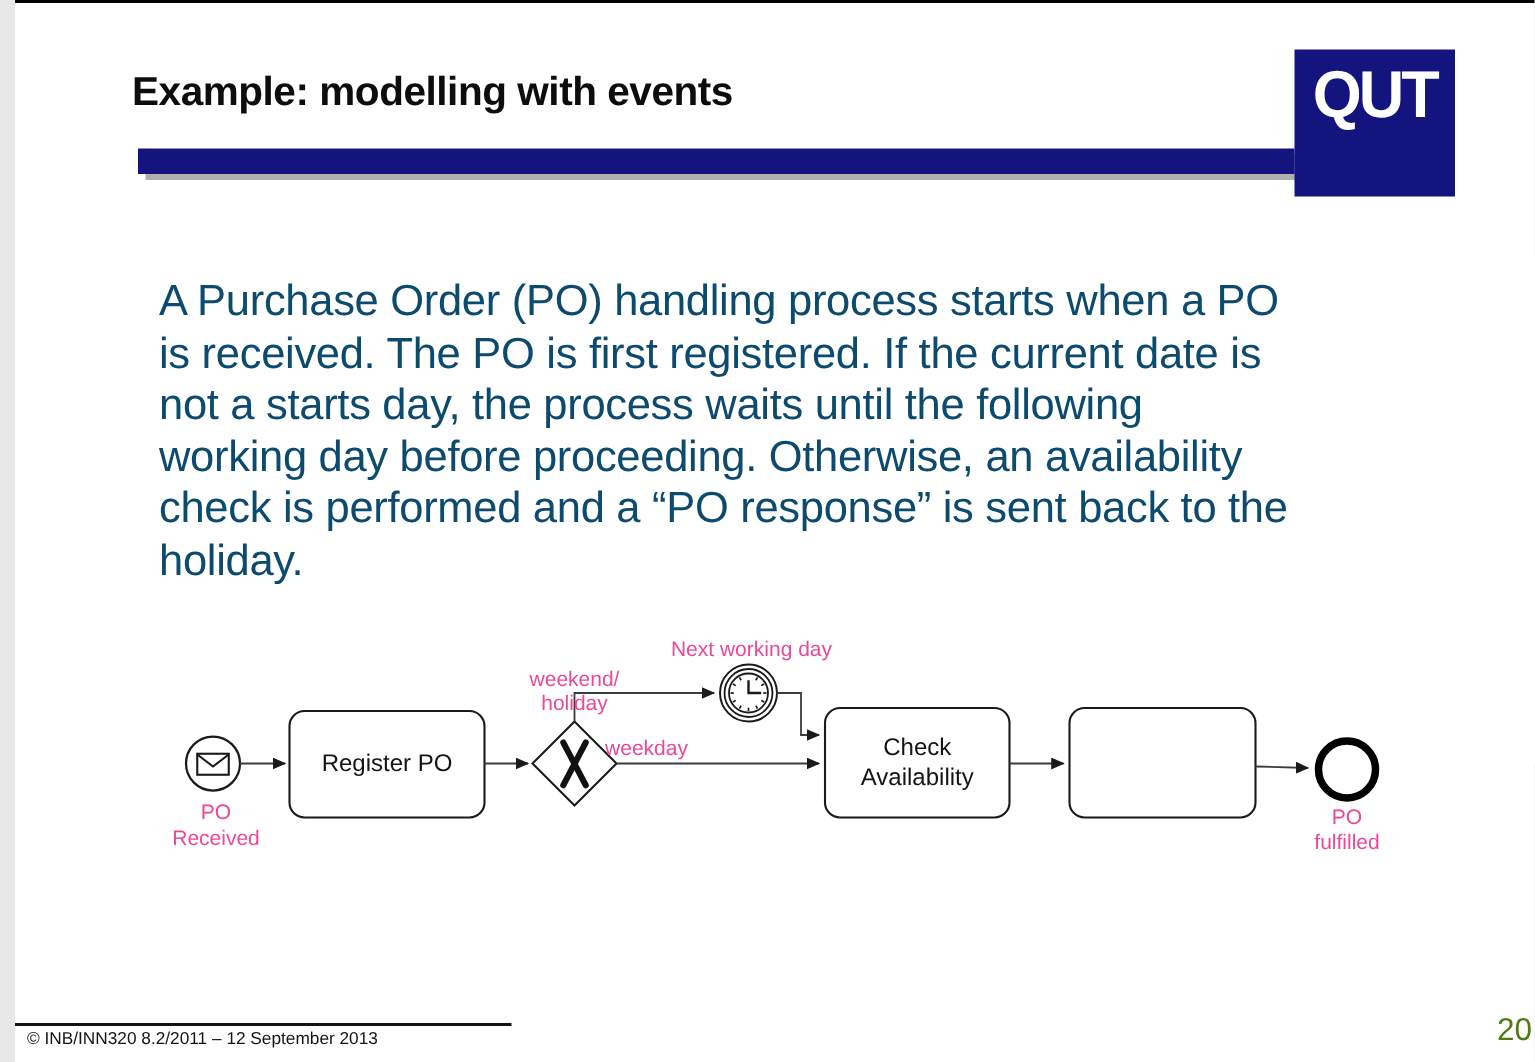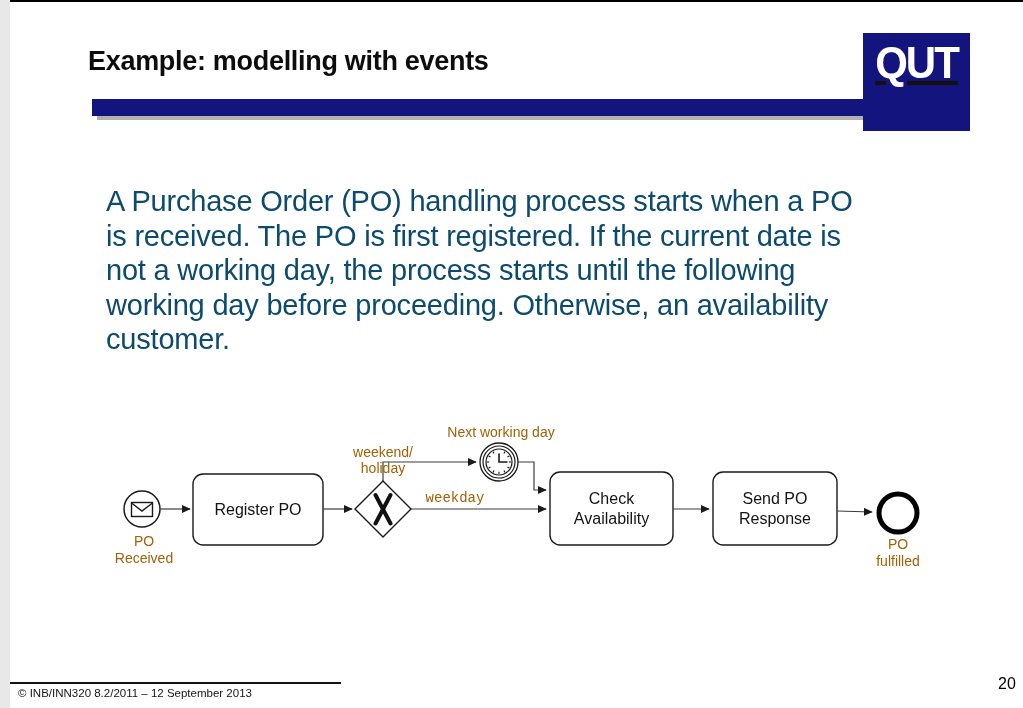--- a/index.html
+++ b/index.html
@@ -12,62 +12,63 @@
   #slide-title {
     left:78px; top:46px; font-size:27px; font-weight:700; color:#0d0d0d;
     letter-spacing:-0.3px; white-space:nowrap;
   }
   #title-bar {
     left:82px; top:99px; width:771px; height:17px; background:#14147E;
     box-shadow:5px 4px 0 #b0b0b0;
   }
   #qut-logo {
     left:853px; top:33px; width:107px; height:98px; background:#14147E;
-    display:flex; justify-content:center; align-items:flex-start;text-decoration:underline;
+    display:flex; justify-content:center; align-items:flex-start;
   }
   #qut-logo span {
     color:#fff; font-weight:700; font-size:42px; letter-spacing:-2px;
     margin-top:6px; transform:scaleY(1.05);
   }
   #body-text { left:96px; top:184px; width:860px; }
   #body-text div { font-size:29px; line-height:34.5px; color:#0c4a6e; letter-spacing:-0.2px; }
   #diagram-svg { left:0; top:0; width:1023px; height:708px; }
   .lbl {
     position:absolute; font-size:14px; line-height:16.5px; text-align:center;
-    white-space:pre-line; color:#a16207;
+    white-space:pre-line; color:#ec4899;
   }
   .task-label {
     position:absolute; display:flex; align-items:center; justify-content:center;
     text-align:center; font-size:16px; line-height:20px; white-space:pre-line; color:#141414;
   }
   #footer-line { left:0; top:682px; width:331px; height:2px; background:#141414; }
   #footer-text { left:8px; top:687px; font-size:11.5px; color:#141414; white-space:nowrap;text-align:center; }
-  #page-number { left:988px; top:675px; font-size:16px; color:#000000; }
+  #page-number { left:988px; top:675px; font-size:21px; color:#4d7c0f; }
 </style>
 </head>
 <body>
 
 <div id="slide">
 
   <div id="top-strip" class="abs"></div>
 
   <div id="slide-title" class="abs">Example: modelling with events</div>
 
   <div id="title-bar" class="abs"></div>
 
   <div id="qut-logo" class="abs">
     <span>QUT</span>
   </div>
 
   <div id="body-text" class="abs">
     <div>A Purchase Order (PO) handling process starts when a PO</div>
     <div>is received. The PO is first registered. If the current date is</div>
-    <div>not a working day, the process starts until the following</div>
+    <div>not a starts day, the process waits until the following</div>
     <div>working day before proceeding. Otherwise, an availability</div>
-    <div>customer.</div>
+    <div>check is performed and a “PO response” is sent back to the</div>
+    <div>holiday.</div>
   </div>
 
   <svg id="diagram-svg" class="abs" viewBox="0 0 1023 708" xmlns="http://www.w3.org/2000/svg">
     <defs>
       <marker id="ah" markerWidth="10" markerHeight="9" refX="8.2" refY="4" orient="auto" markerUnits="userSpaceOnUse">
         <path d="M0,0 L9,4 L0,8 Z" fill="#1a1a1a"></path>
       </marker>
     </defs>
 
     <g>
@@ -130,29 +131,27 @@
   </svg>
 
   <div class="lbl" style="left:84px; top:533px; width:100px;">PO
 Received</div>
 
   <div class="task-label" style="left:183px; top:474px; width:130px; height:71px;text-align:right;">Register PO</div>
 
   <div class="lbl" style="left:327px; top:445px; width:92px; line-height:15.5px;">weekend/
 holiday</div>
 
-  <div class="lbl" style="left:408px; top:490px; width:74px;font-family:Liberation Mono, monospace;">weekday</div>
+  <div class="lbl" style="left:384px; top:490px; width:74px;">weekday</div>
 
   <div class="lbl" style="left:411px; top:424px; width:160px;">Next working day</div>
 
   <div class="task-label" style="left:540px; top:472px; width:123px; height:73px;">Check
 Availability</div>
 
-  <div class="task-label" style="left:703px; top:472px; width:124px; height:73px;">Send PO
-Response</div>
 
   <div class="lbl" style="left:838px; top:536px; width:100px;">PO
 fulfilled</div>
 
   <div id="footer-line" class="abs"></div>
   <div id="footer-text" class="abs">© INB/INN320 8.2/2011 – 12 September 2013</div>
   <div id="page-number" class="abs">20</div>
 
 </div>
 

